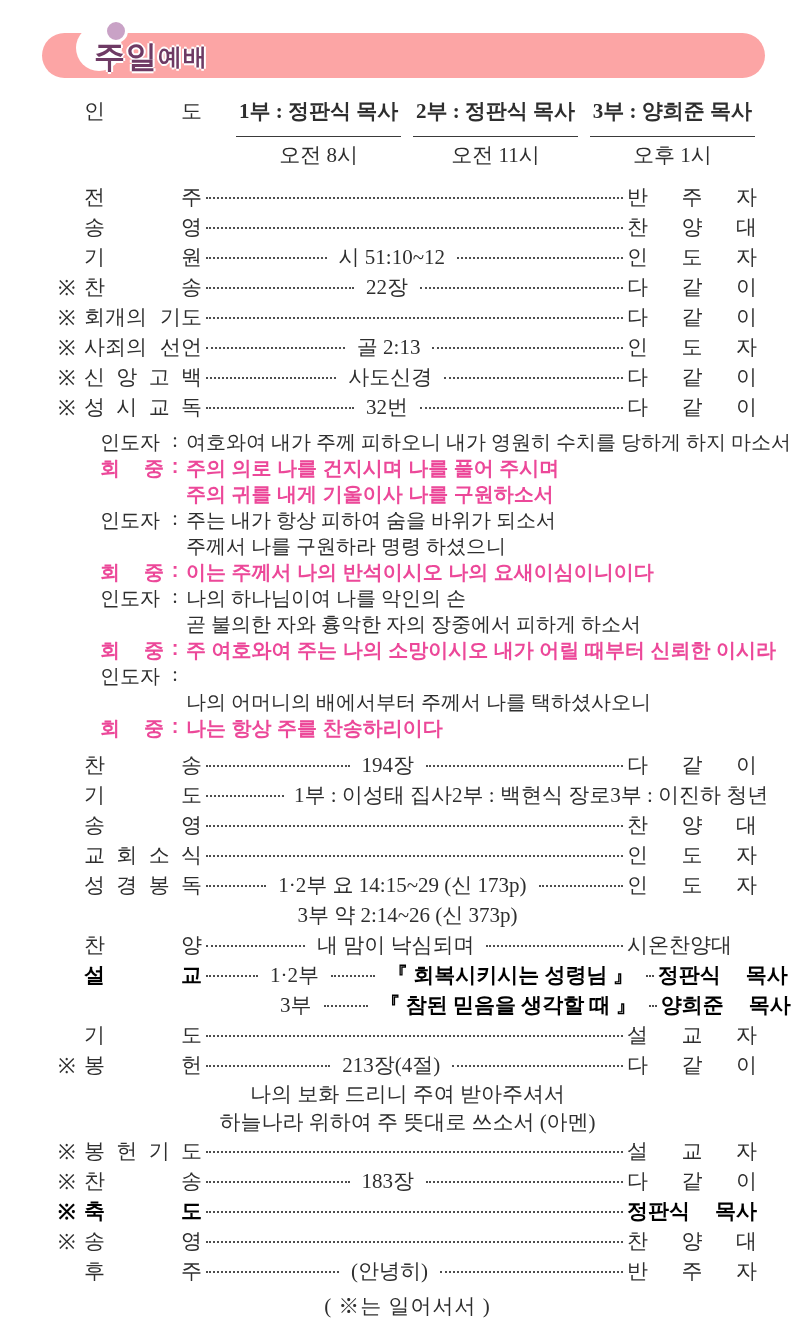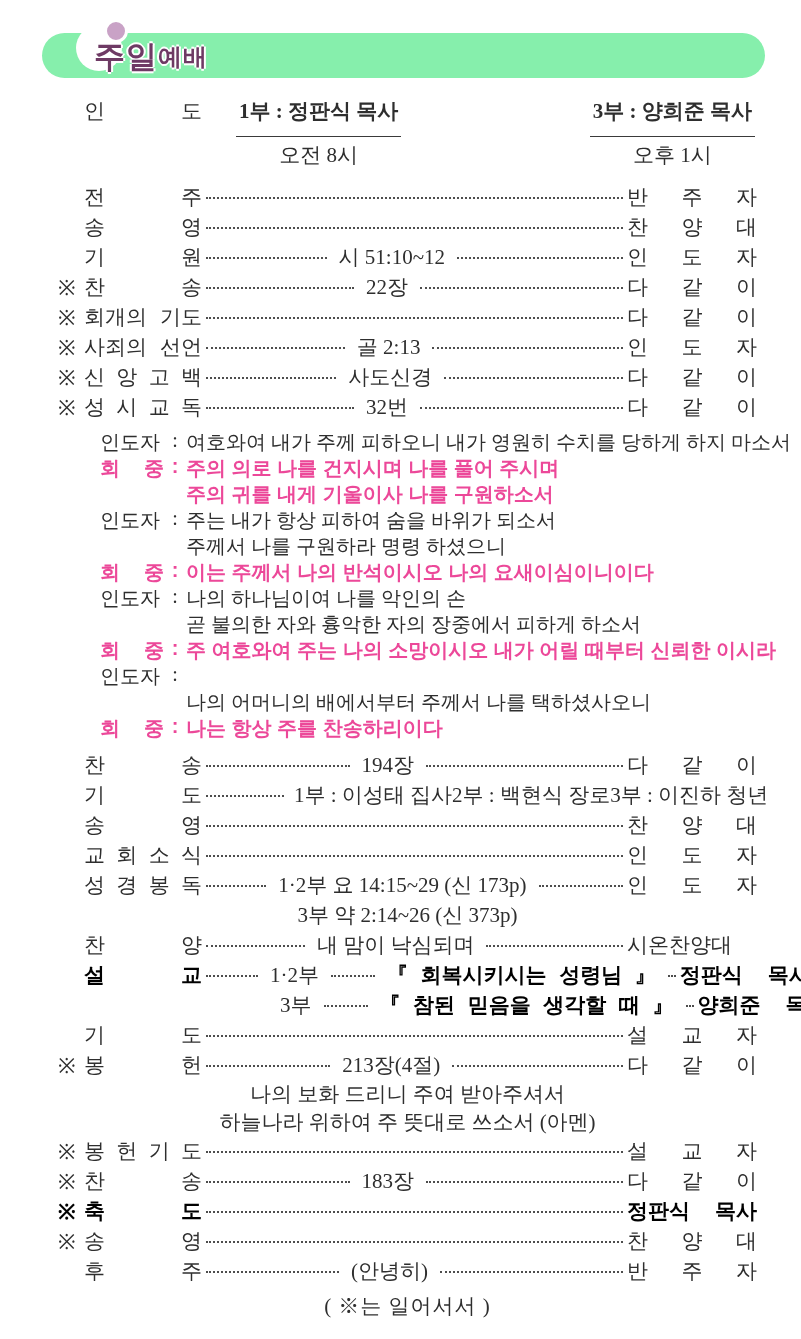--- a/index.html
+++ b/index.html
@@ -5,21 +5,21 @@
   * { margin:0; padding:0; box-sizing:border-box; }
   html,body { background:#fff; }
   body {
     width:801px; height:1339px;
     font-family:"Liberation Serif", serif;
     color:#2e2e2e; overflow:hidden;
   }
   .page { padding:33px 44px 0 58px; }
 
   
-  .banner { position:relative; height:45px; background:#86efac; border-radius:23px; margin-bottom:19px; margin-left:-16px; margin-right:-8px; }
+  .banner { position:relative; height:45px; background:#fca5a5; border-radius:23px; margin-bottom:19px; margin-left:-16px; margin-right:-8px; }
   .deco-white { position:absolute; left:34px; top:-8px; width:46px; height:46px; background:#ffffff; border-radius:50%; }
   .deco-dot { position:absolute; left:62px; top:-14px; width:24px; height:24px; background:#c9a2c6; border:3px solid #fff; border-radius:50%; }
   .banner-title {
     position:absolute; left:52px; top:3px; z-index:2;
     font-family:"Liberation Sans", sans-serif; font-weight:bold; color:#6e3a64;
     text-shadow:-2px 0 0 #fff, 2px 0 0 #fff, 0 -2px 0 #fff, 0 2px 0 #fff;
     letter-spacing:1px; white-space:nowrap;
   }
   .t-big { font-size:31px; } .t-small { font-size:24px; vertical-align:2px; }
 
@@ -32,21 +32,21 @@
 
   
   .row { display:flex; align-items:center; height:30px; font-size:21px; white-space:nowrap; }
   .mark { width:26px; flex:none; }
   .label { width:118px; flex:none; text-align:justify; text-align-last:justify; }
   .lead { flex:1; position:relative; min-width:16px; align-self:stretch; }
   .lead::before { content:""; position:absolute; left:4px; right:4px; top:50%; border-top:2.4px dotted #4d4d4d; }
   .lead.l { flex:0.85; } .lead.r { flex:1.15; }
   .center { flex:none; padding:0 8px; }
   .right { width:130px; flex:none; text-align:justify; text-align-last:justify; }
-  .gothic { font-family:Liberation Mono, monospace; font-weight:bold; color:#000; }
+  .gothic { font-family:Liberation Serif, serif; font-weight:bold; color:#000; }
   .wide { flex:1; display:flex; justify-content:space-between; padding-left:6px;font-family:Liberation Serif, serif; }
   .spacer70 { width:70px; flex:none; }
 
   
   .reading { margin:7px 0 9px 42px; }
   .rline { display:flex; align-items:flex-start; height:26px; font-size:20px; white-space:nowrap; }
   .speaker { width:64px; flex:none; text-align:justify; text-align-last:justify; }
   .sep { width:22px; flex:none; text-align:center; }
   .rline.bold { font-family:"Liberation Sans", sans-serif; font-weight:bold; color:#ec4899; }
 
@@ -69,20 +69,24 @@
 
   <div class="indo">
     <span class="mark"></span>
     <span class="label">인 도</span>
     <div class="services">
       <div class="svc">
         <div class="svc-name">1부 : 정판식 목사</div>
         <div class="svc-time">오전 8시</div>
       </div>
       <div class="svc">
+        <div class="svc-name">2부 : 정판식 목사</div>
+        <div class="svc-time">오전 11시</div>
+      </div>
+      <div class="svc">
         <div class="svc-name">3부 : 양희준 목사</div>
         <div class="svc-time">오후 1시</div>
       </div>
     </div>
   </div>
 
   <div class="row">
     <span class="mark"></span>
     <span class="label">전 주</span>
     <span class="lead"></span>

